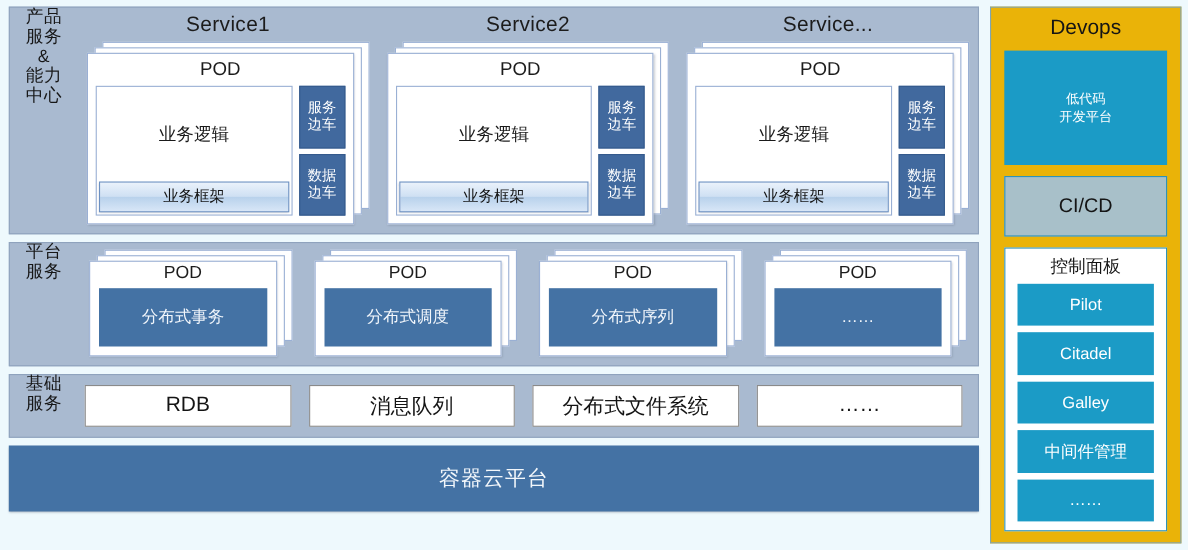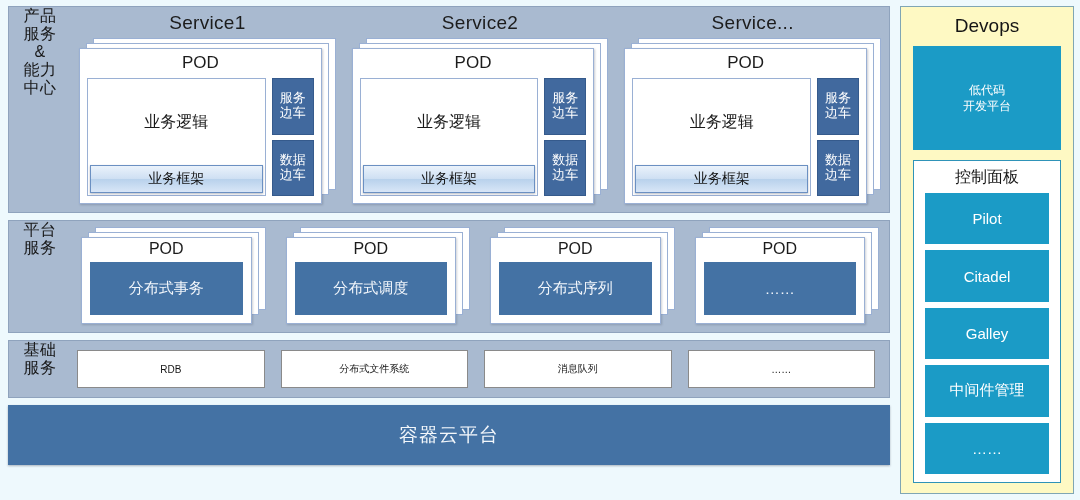--- a/index.html
+++ b/index.html
@@ -104,35 +104,35 @@
     flex:1;display:flex;align-items:center;justify-content:center;
     background:#4472a4;color:#f2f6fb;font-size:15px;
   }
 
   
   .band3{height:58px;}
   .basic-cols{flex:1;display:flex;align-items:center;gap:16px;padding:0 14px 0 6px;box-sizing:border-box;}
   .basic-box{
     flex:1;height:38px;background:#ffffff;border:1px solid #8a8a8a;
     display:flex;align-items:center;justify-content:center;
-    font-size:10px;color:#141414;box-sizing:border-box;
+    font-size:19px;color:#141414;box-sizing:border-box;
   }
 
   
   .cloud{
     height:60px;background:#4472a4;
     display:flex;align-items:center;justify-content:center;
     color:#f3f7fb;font-size:19px;letter-spacing:1px;
     box-shadow:0 1px 2px rgba(40,50,70,.35);
   }
 
   
   .devops{
     position:absolute;left:900px;top:6px;width:174px;height:488px;
-    background:#fef9c3;border:1px solid #7fa6b4;box-sizing:border-box;
+    background:#eab308;border:1px solid #7fa6b4;box-sizing:border-box;
     display:flex;flex-direction:column;align-items:center;
     padding:6px 12px 10px 12px;
   }
   .devops-title{font-size:19px;color:#151515;margin:2px 0 9px 0;}
   .lowcode{
     width:100%;height:104px;background:#1b9bc6;
     display:flex;flex-direction:column;align-items:center;justify-content:center;
     color:#ffffff;font-size:12px;line-height:1.35;margin-bottom:10px;
   }
   .cicd{
@@ -320,38 +320,39 @@
 
     <div class="band band3">
       <div class="band-label">
         <span>
           <span>基础</span><br>
           <span>服务</span>
         </span>
       </div>
       <div class="band-body basic-cols">
         <div class="basic-box">RDB</div>
+        <div class="basic-box">消息队列</div>
         <div class="basic-box">分布式文件系统</div>
-        <div class="basic-box">消息队列</div>
         <div class="basic-box">……</div>
       </div>
     </div>
 
     <div class="cloud">容器云平台</div>
 
   </div>
 
   <div class="devops">
     <div class="devops-title">Devops</div>
 
     <div class="lowcode">
       <span>低代码</span>
       <span>开发平台</span>
     </div>
 
+    <div class="cicd">CI/CD</div>
 
     <div class="ctrl">
       <div class="ctrl-title">控制面板</div>
       <div class="ctrl-list">
         <div class="ctrl-item">Pilot</div>
         <div class="ctrl-item">Citadel</div>
         <div class="ctrl-item">Galley</div>
         <div class="ctrl-item">中间件管理</div>
         <div class="ctrl-item">……</div>
       </div>

